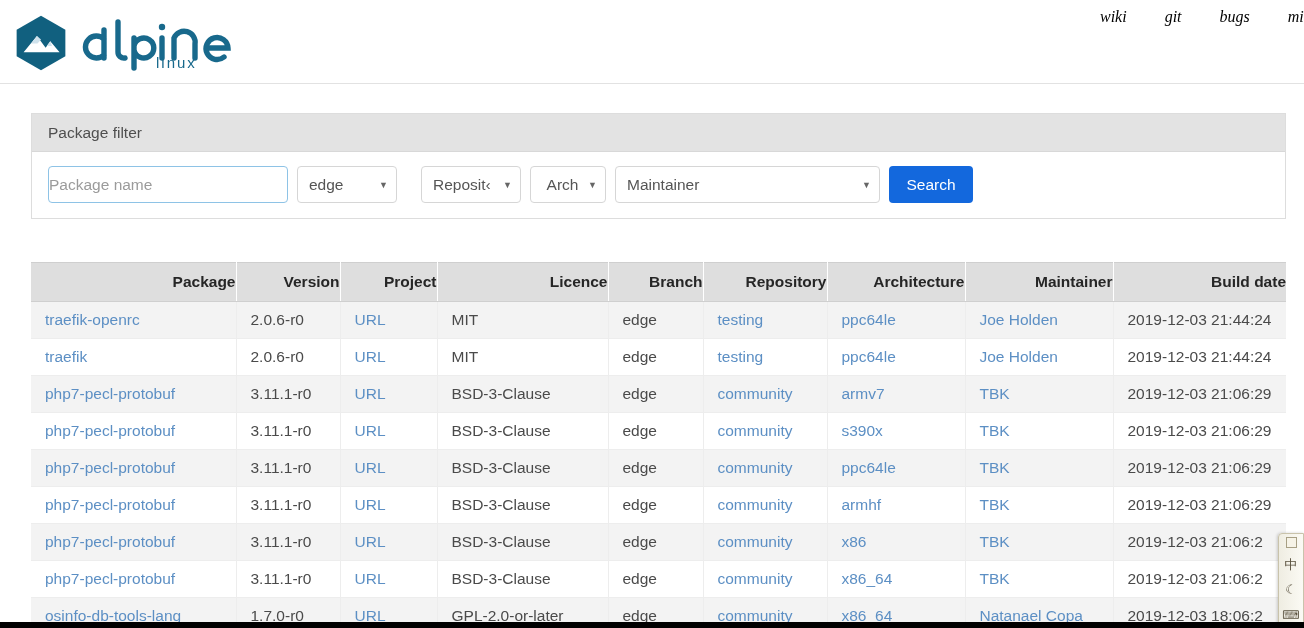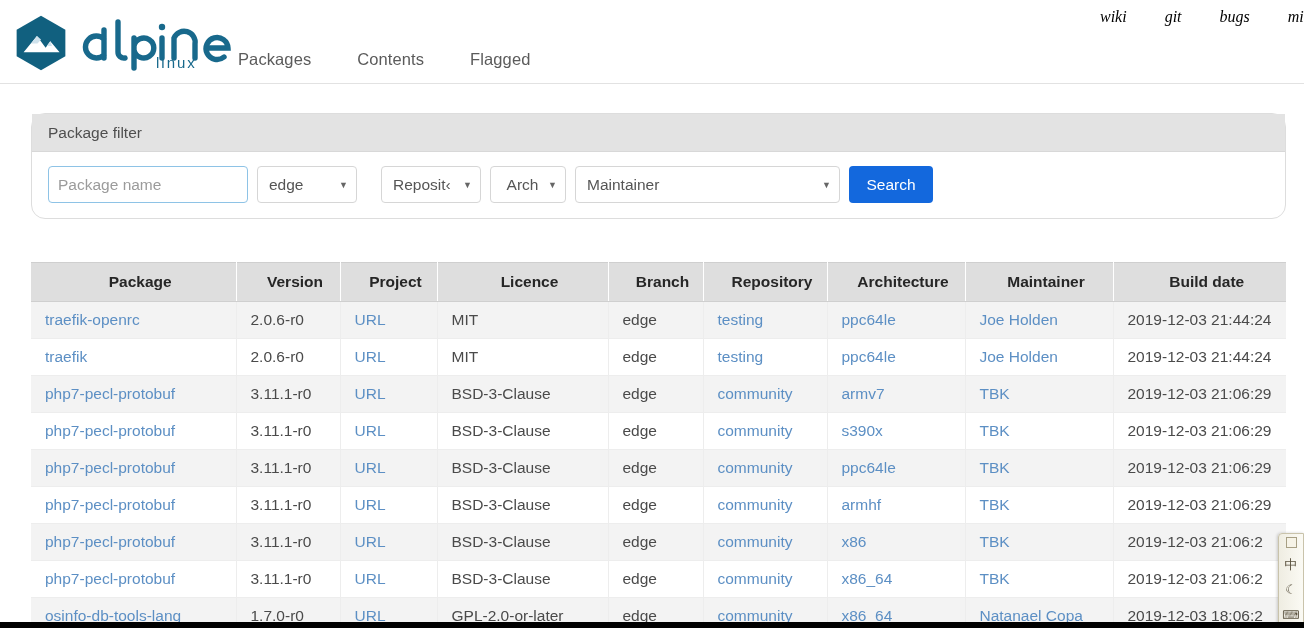--- a/index.html
+++ b/index.html
@@ -68,44 +68,44 @@
     font-family: "Liberation Serif", serif;
   }
 
   
   .filter-panel {
     position: absolute;
     left: 31px; top: 113px;
     width: 1255px;
     border: 1px solid #dddddd;
     background: #ffffff;
-    border-radius: 14px;
+    border-radius: 0;
   }
   .filter-head {
     height: 38px;
     background: #e3e3e3;
     border-bottom: 1px solid #d8d8d8;
     display: flex;
     align-items: center;
     padding-left: 16px;
     font-size: 15.5px;
     color: #4f4f4f;
   }
   .filter-body {
     padding: 14px 16px 15px 16px;
     display: flex;
     align-items: center;
     gap: 9px;
   }
   .pkg-input {
-    width: 200px;
+    width: 240px;
     height: 37px;
     border: 1px solid #8ec3e6;
     border-radius: 4px;
-    padding: 0 9px;
+    padding: 0 0;
     font-size: 15.5px;
     color: #333;
     outline: none;
     background: #fff;
     font-family: "Liberation Sans", sans-serif;
   }
   .pkg-input::placeholder { color: #9b9b9b; opacity: 1; }
 
   .sel {
     position: relative;
@@ -158,21 +158,21 @@
   table.pkg {
     width: 1255px;
     border-collapse: collapse;
     table-layout: fixed;
     font-size: 15.5px;
   }
   table.pkg th {
     background: #dedede;
     color: #262626;
     font-weight: bold;
-    text-align: center;
+    text-align: right;
     padding: 10px 0 10px 14px;
     border-right: 1px solid #ffffff;
     border-bottom: 1px solid #cfcfcf;
     border-top: 1px solid #cfcfcf;
     white-space: nowrap;
     font-size: 15.5px;
   }
   table.pkg th:last-child { border-right: none; }
   table.pkg td {
     padding: 9px 0 9px 14px;
@@ -278,25 +278,20 @@
             <path d="M133 34 L154 34 a11 11 0 1 0 -4 9"></path>
           </g>
           <circle cx="88" cy="13" r="3.2" fill="#18698c"></circle>
           <g fill="#18698c" font-family="'Liberation Sans', sans-serif" font-size="15" letter-spacing="2">
             <text x="82" y="54">linux</text>
           </g>
         </svg>
       </span>
     </a>
 
-    <nav class="main-nav">
-      <a href="#">Packages</a>
-      <a href="#">Contents</a>
-      <a href="#">Flagged</a>
-    </nav>
 
     <nav class="util-nav">
       <a href="#">wiki</a>
       <a href="#">git</a>
       <a href="#">bugs</a>
       <a href="#">mir</a>
     </nav>
   </div>
 
   <section class="filter-panel">

